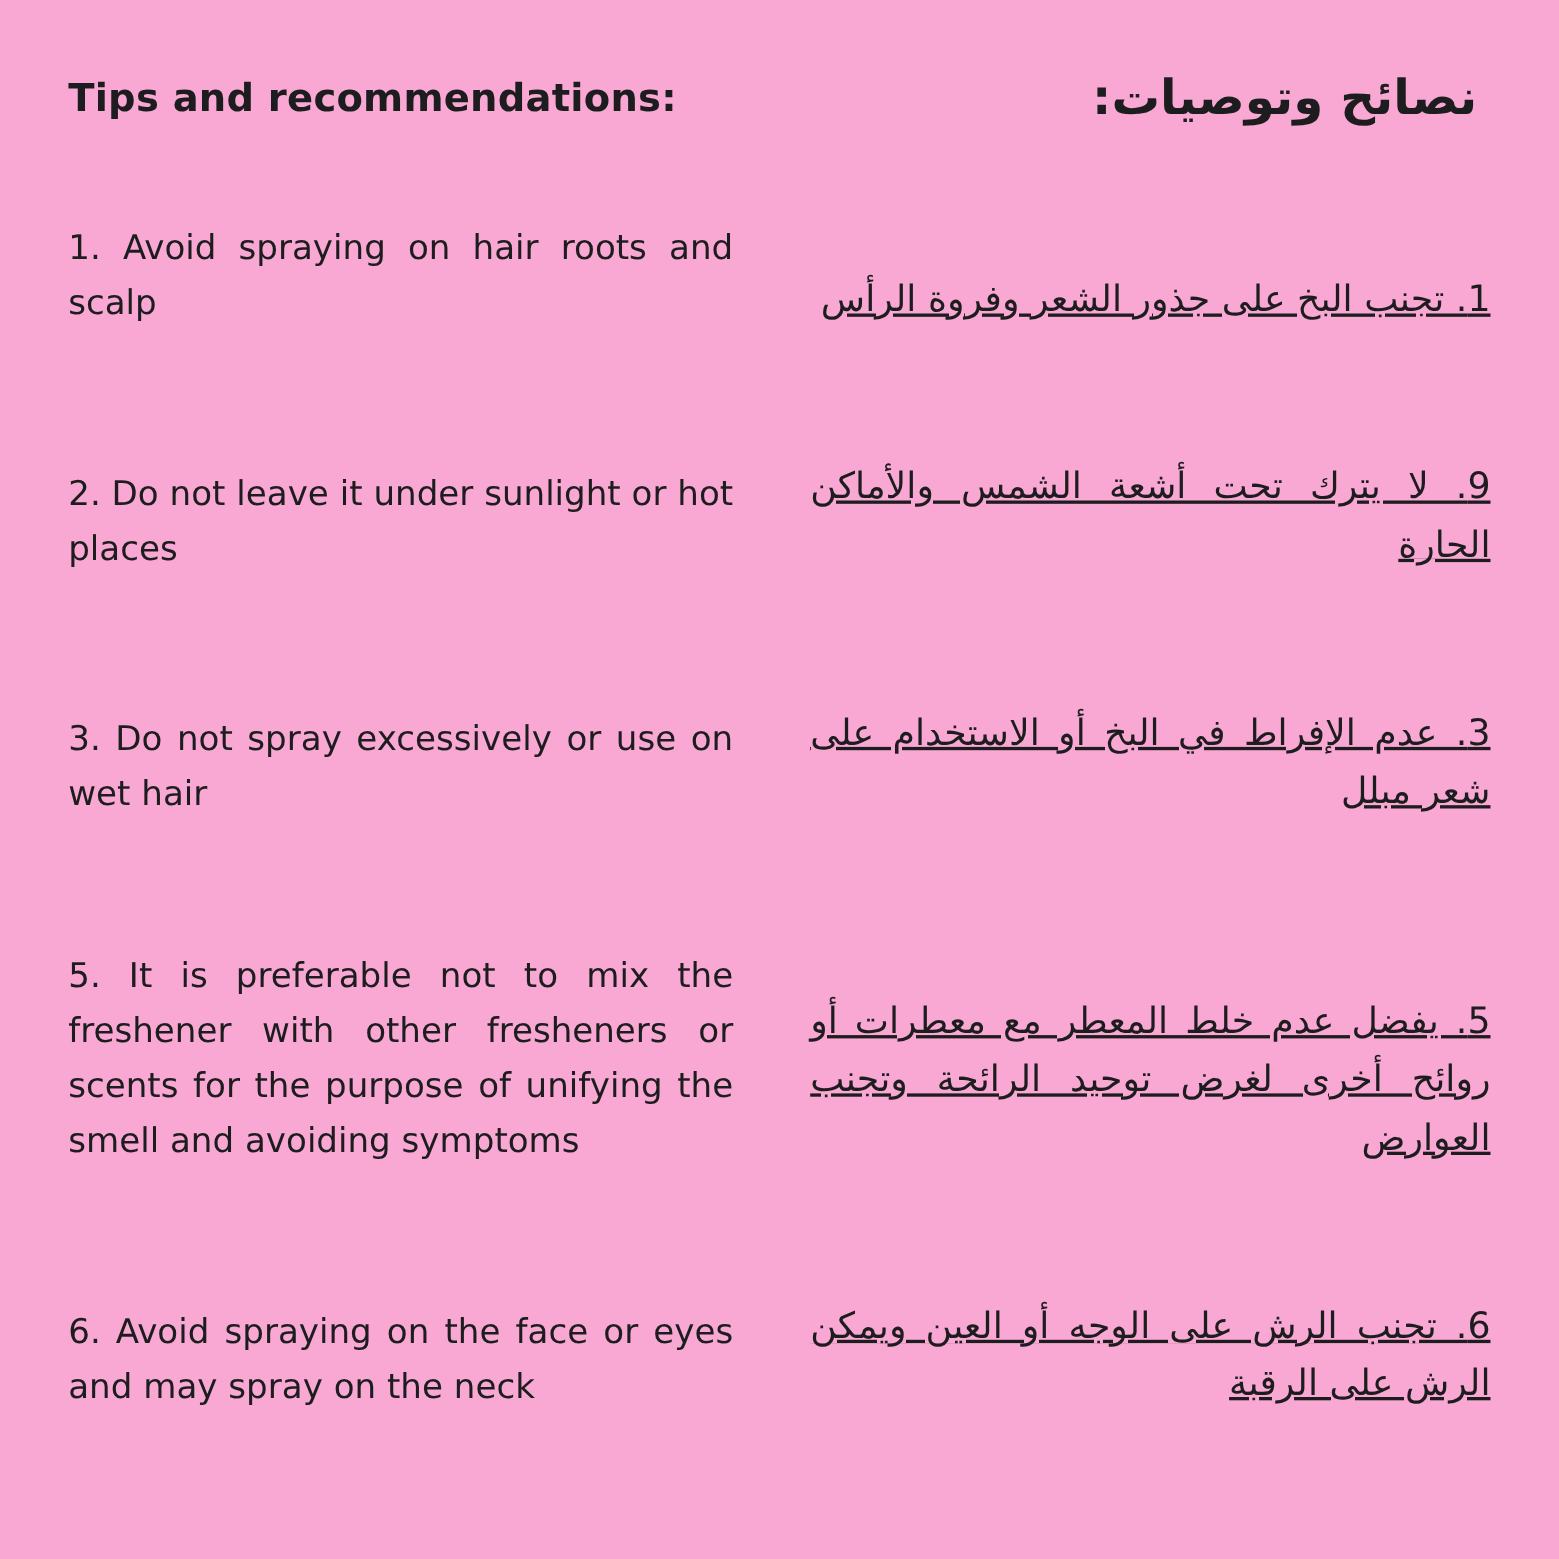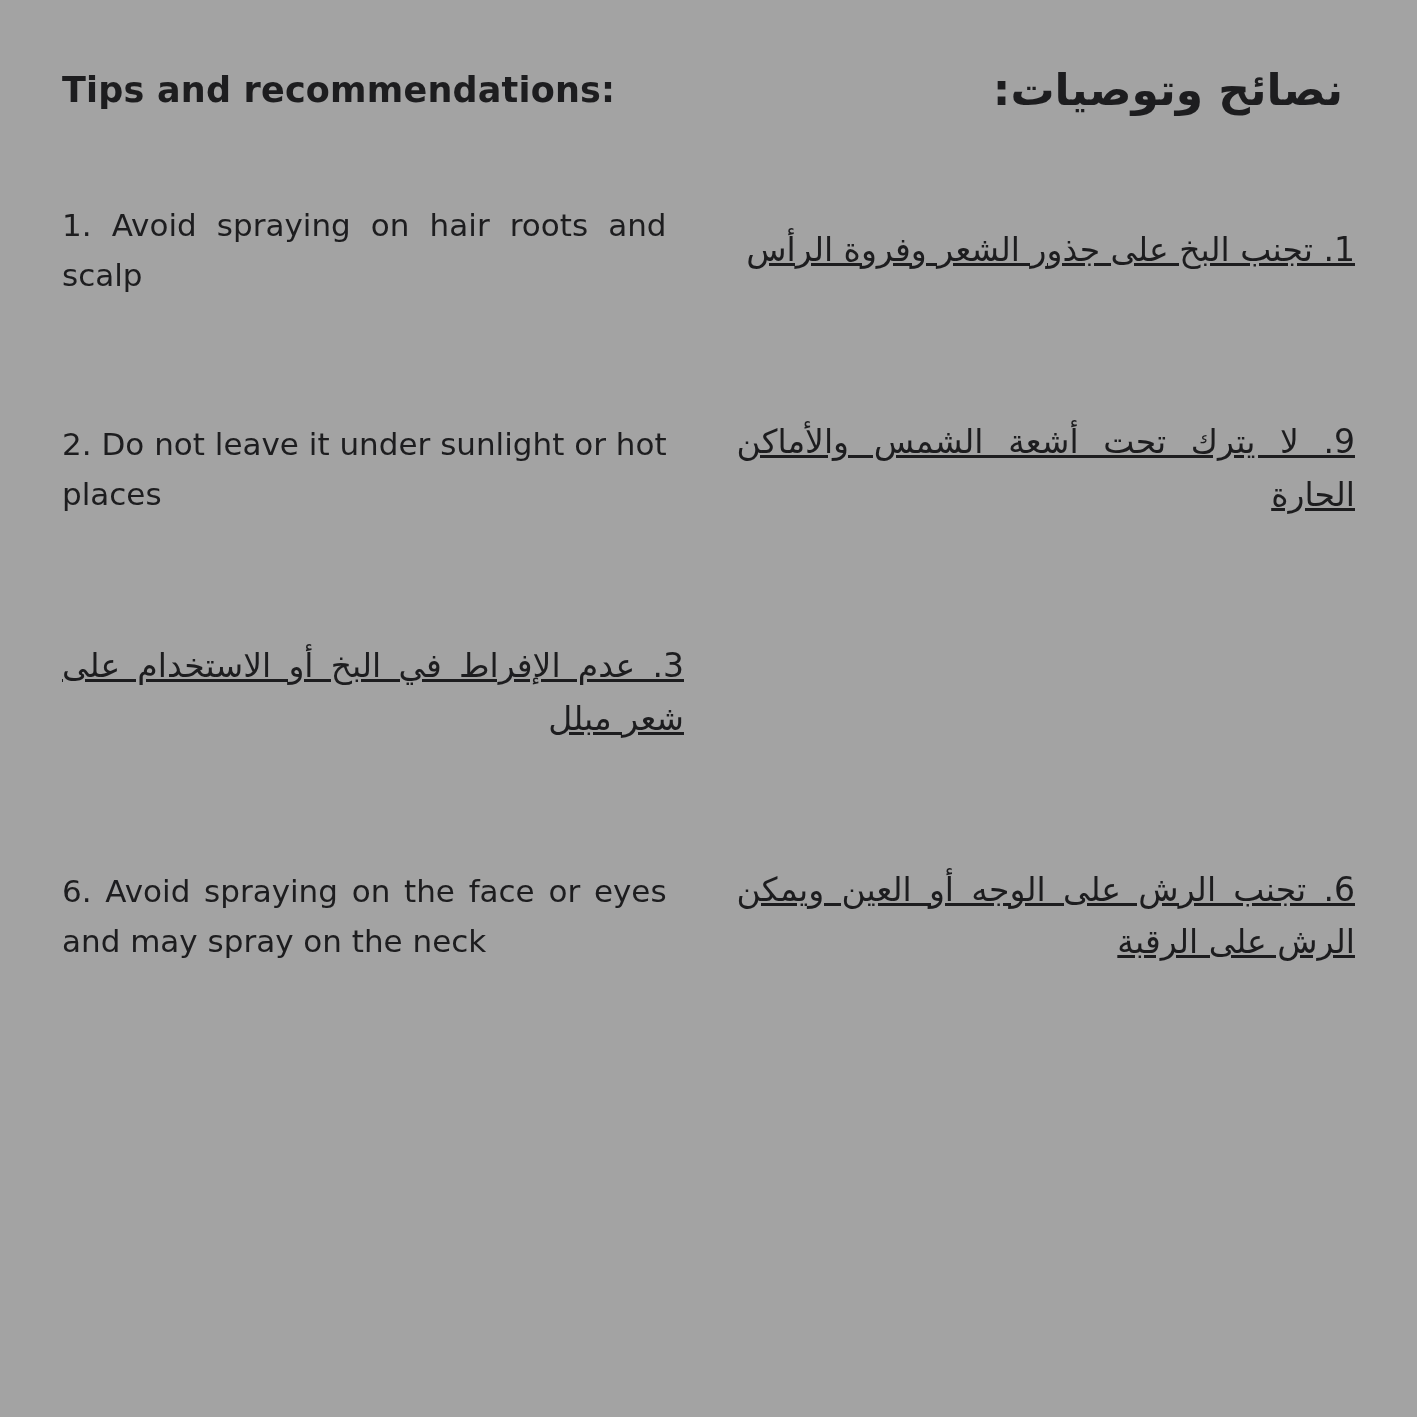--- a/index.html
+++ b/index.html
@@ -7,27 +7,27 @@
     padding: 0;
     background: #ffffff;
     font-family: "DejaVu Sans", sans-serif;
     color: #1d1d1f;
   }
   .page {
     width: 1417px;
     height: 1417px;
     box-sizing: border-box;
     padding: 52px 62px 40px 62px;
-    background: #a3a3a3;
+    background: #f9a8d4;
     overflow: hidden;
   }
   .row {
     display: flex;
     justify-content: space-between;
-    align-items: center;
+    align-items: flex-end;
     gap: 70px;
   }
   .header-row {
     margin-bottom: 42px;
     align-items: center;
   }
   .title-en {
     font-size: 35px;
     font-weight: bold;
     letter-spacing: 0.2px;
@@ -76,23 +76,28 @@
     <p class="col-en">1. Avoid spraying on hair roots and scalp</p>
     <p class="col-ar" dir="rtl" lang="ar">1. تجنب البخ على جذور الشعر وفروة الرأس</p>
   </div>
 
   <div class="row item-row">
     <p class="col-en">2. Do not leave it under sunlight or hot places</p>
     <p class="col-ar" dir="rtl" lang="ar">9. لا يترك تحت أشعة الشمس والأماكن الحارة</p>
   </div>
 
   <div class="row item-row">
+    <p class="col-en">3. Do not spray excessively or use on wet hair</p>
     <p class="col-ar" dir="rtl" lang="ar">3. عدم الإفراط في البخ أو الاستخدام على شعر مبلل</p>
   </div>
 
 
+  <div class="row item-row">
+    <p class="col-en">5. It is preferable not to mix the freshener with other fresheners or scents for the purpose of unifying the smell and avoiding symptoms</p>
+    <p class="col-ar" dir="rtl" lang="ar">5. يفضل عدم خلط المعطر مع معطرات أو روائح أخرى لغرض توحيد الرائحة وتجنب العوارض</p>
+  </div>
 
   <div class="row item-row">
     <p class="col-en">6. Avoid spraying on the face or eyes and may spray on the neck</p>
     <p class="col-ar" dir="rtl" lang="ar">6. تجنب الرش على الوجه أو العين ويمكن الرش على الرقبة</p>
   </div>
 </main>
 </div>
 
 </body></html>

